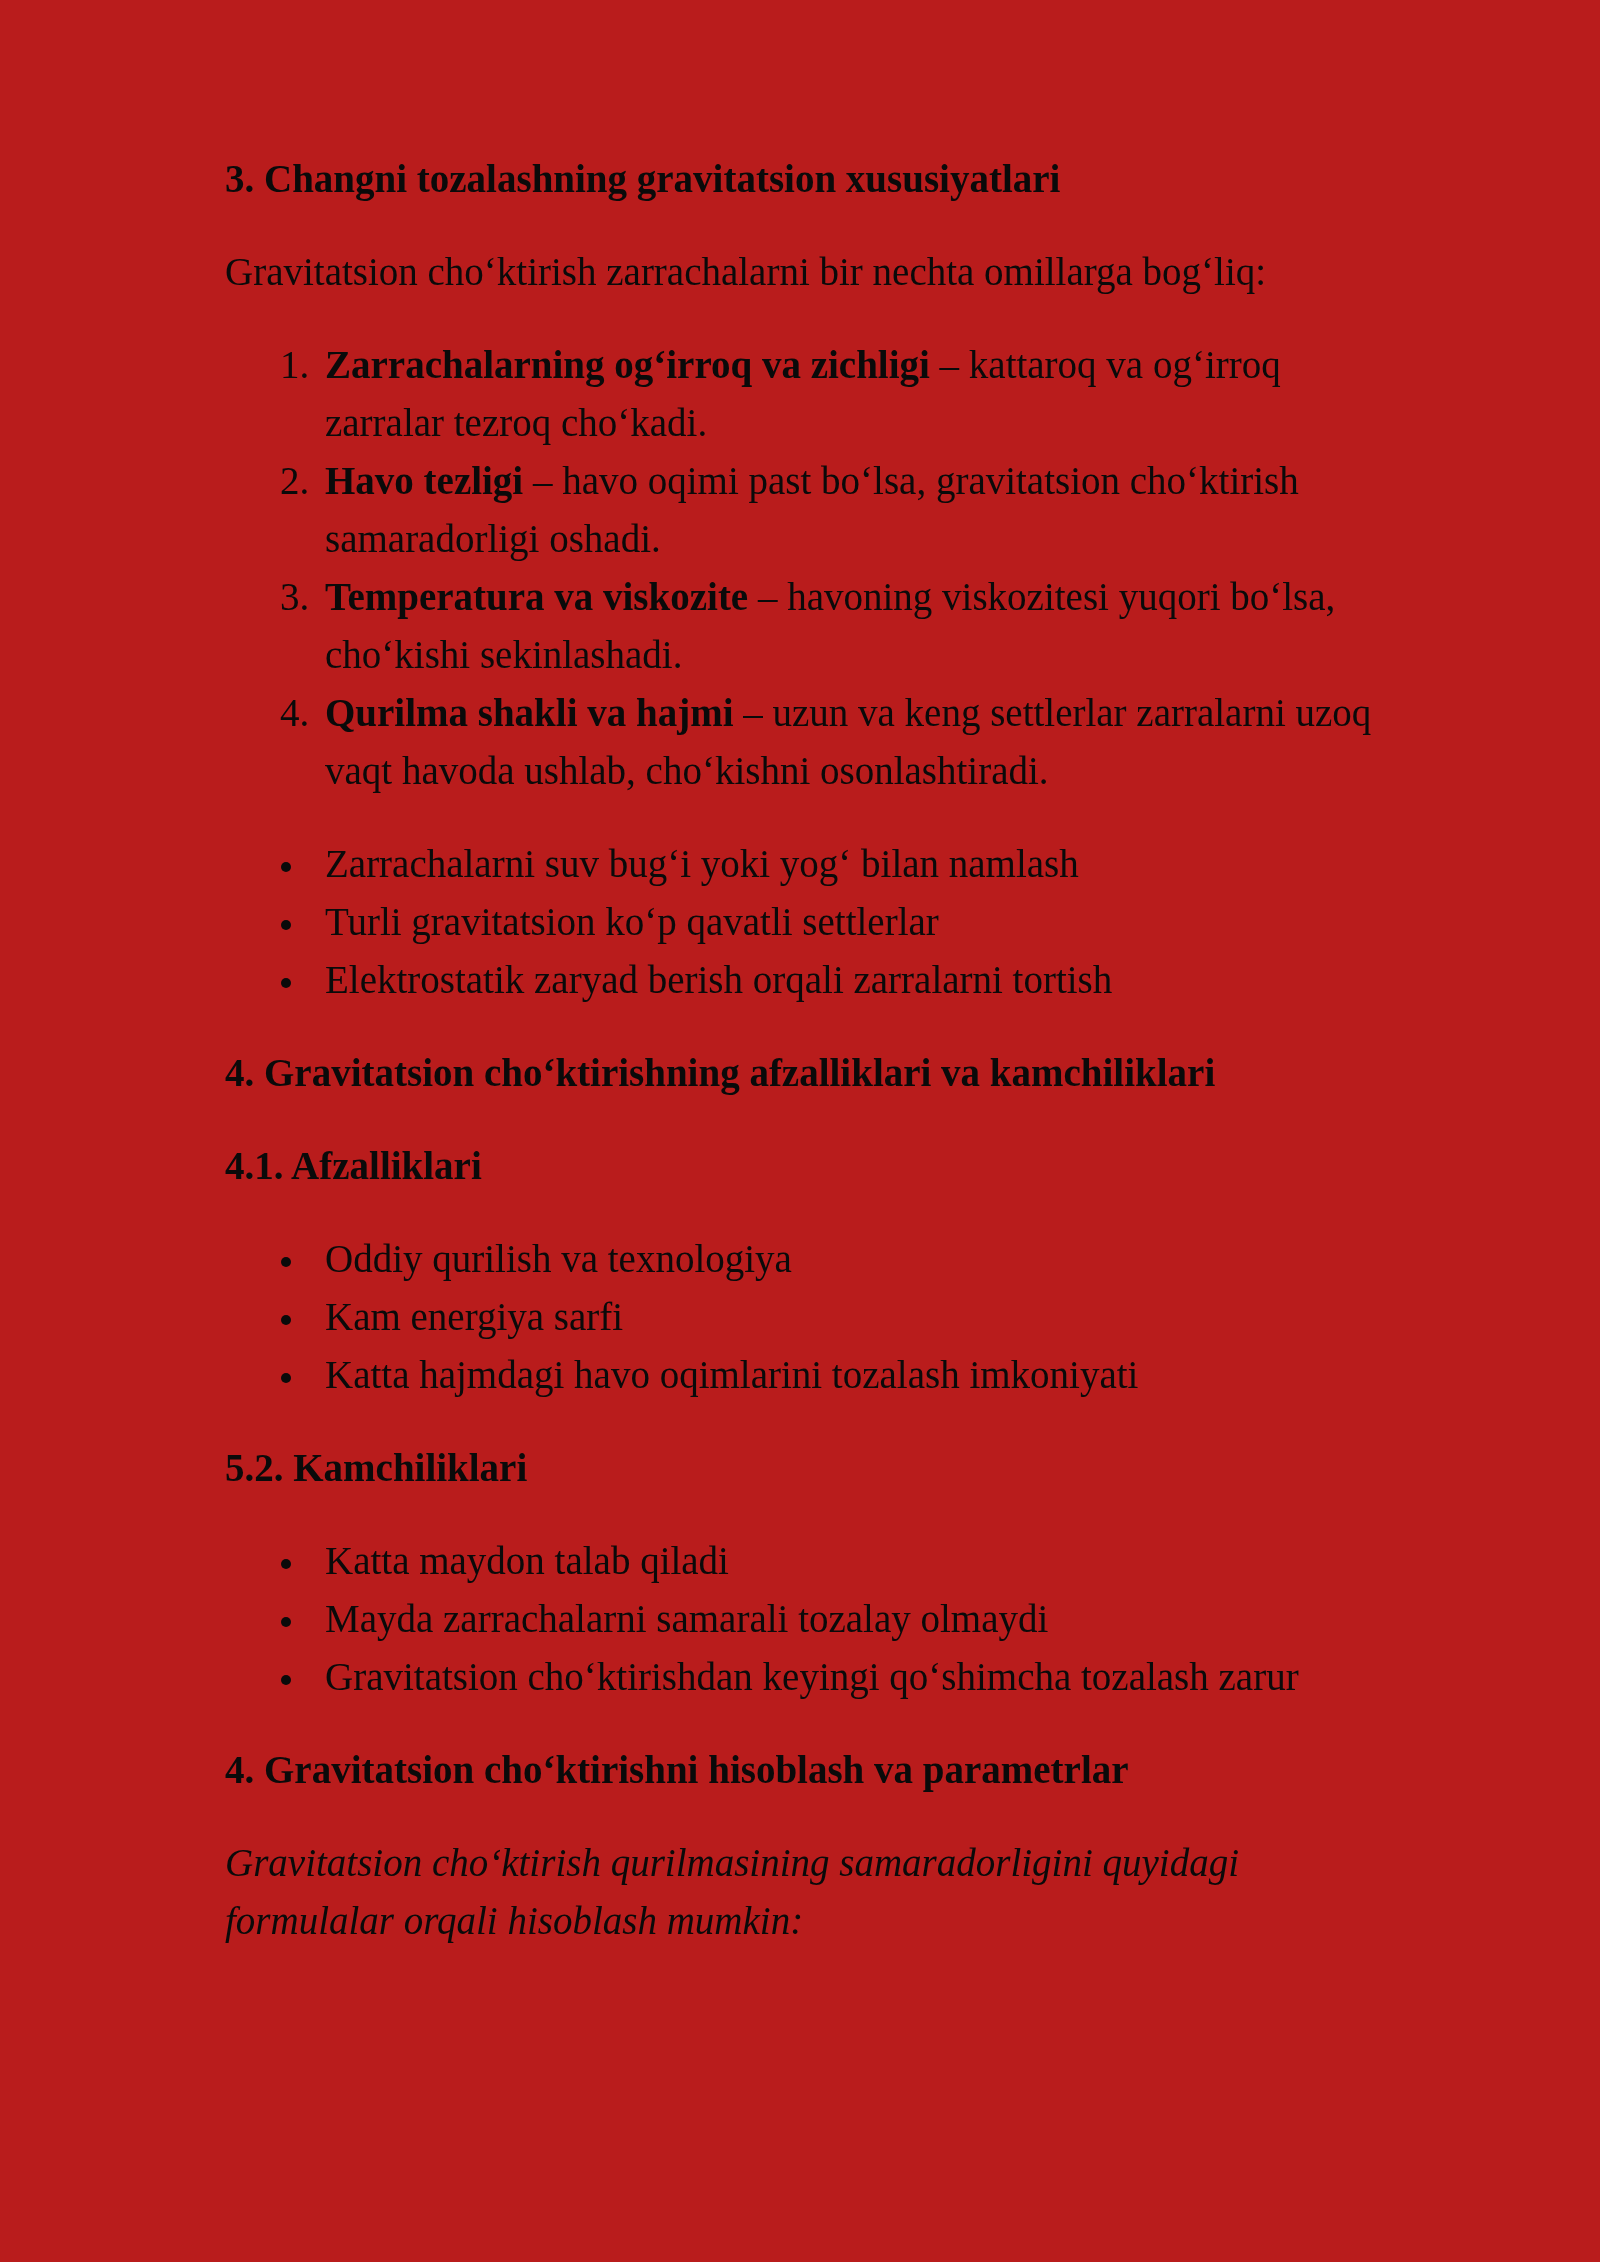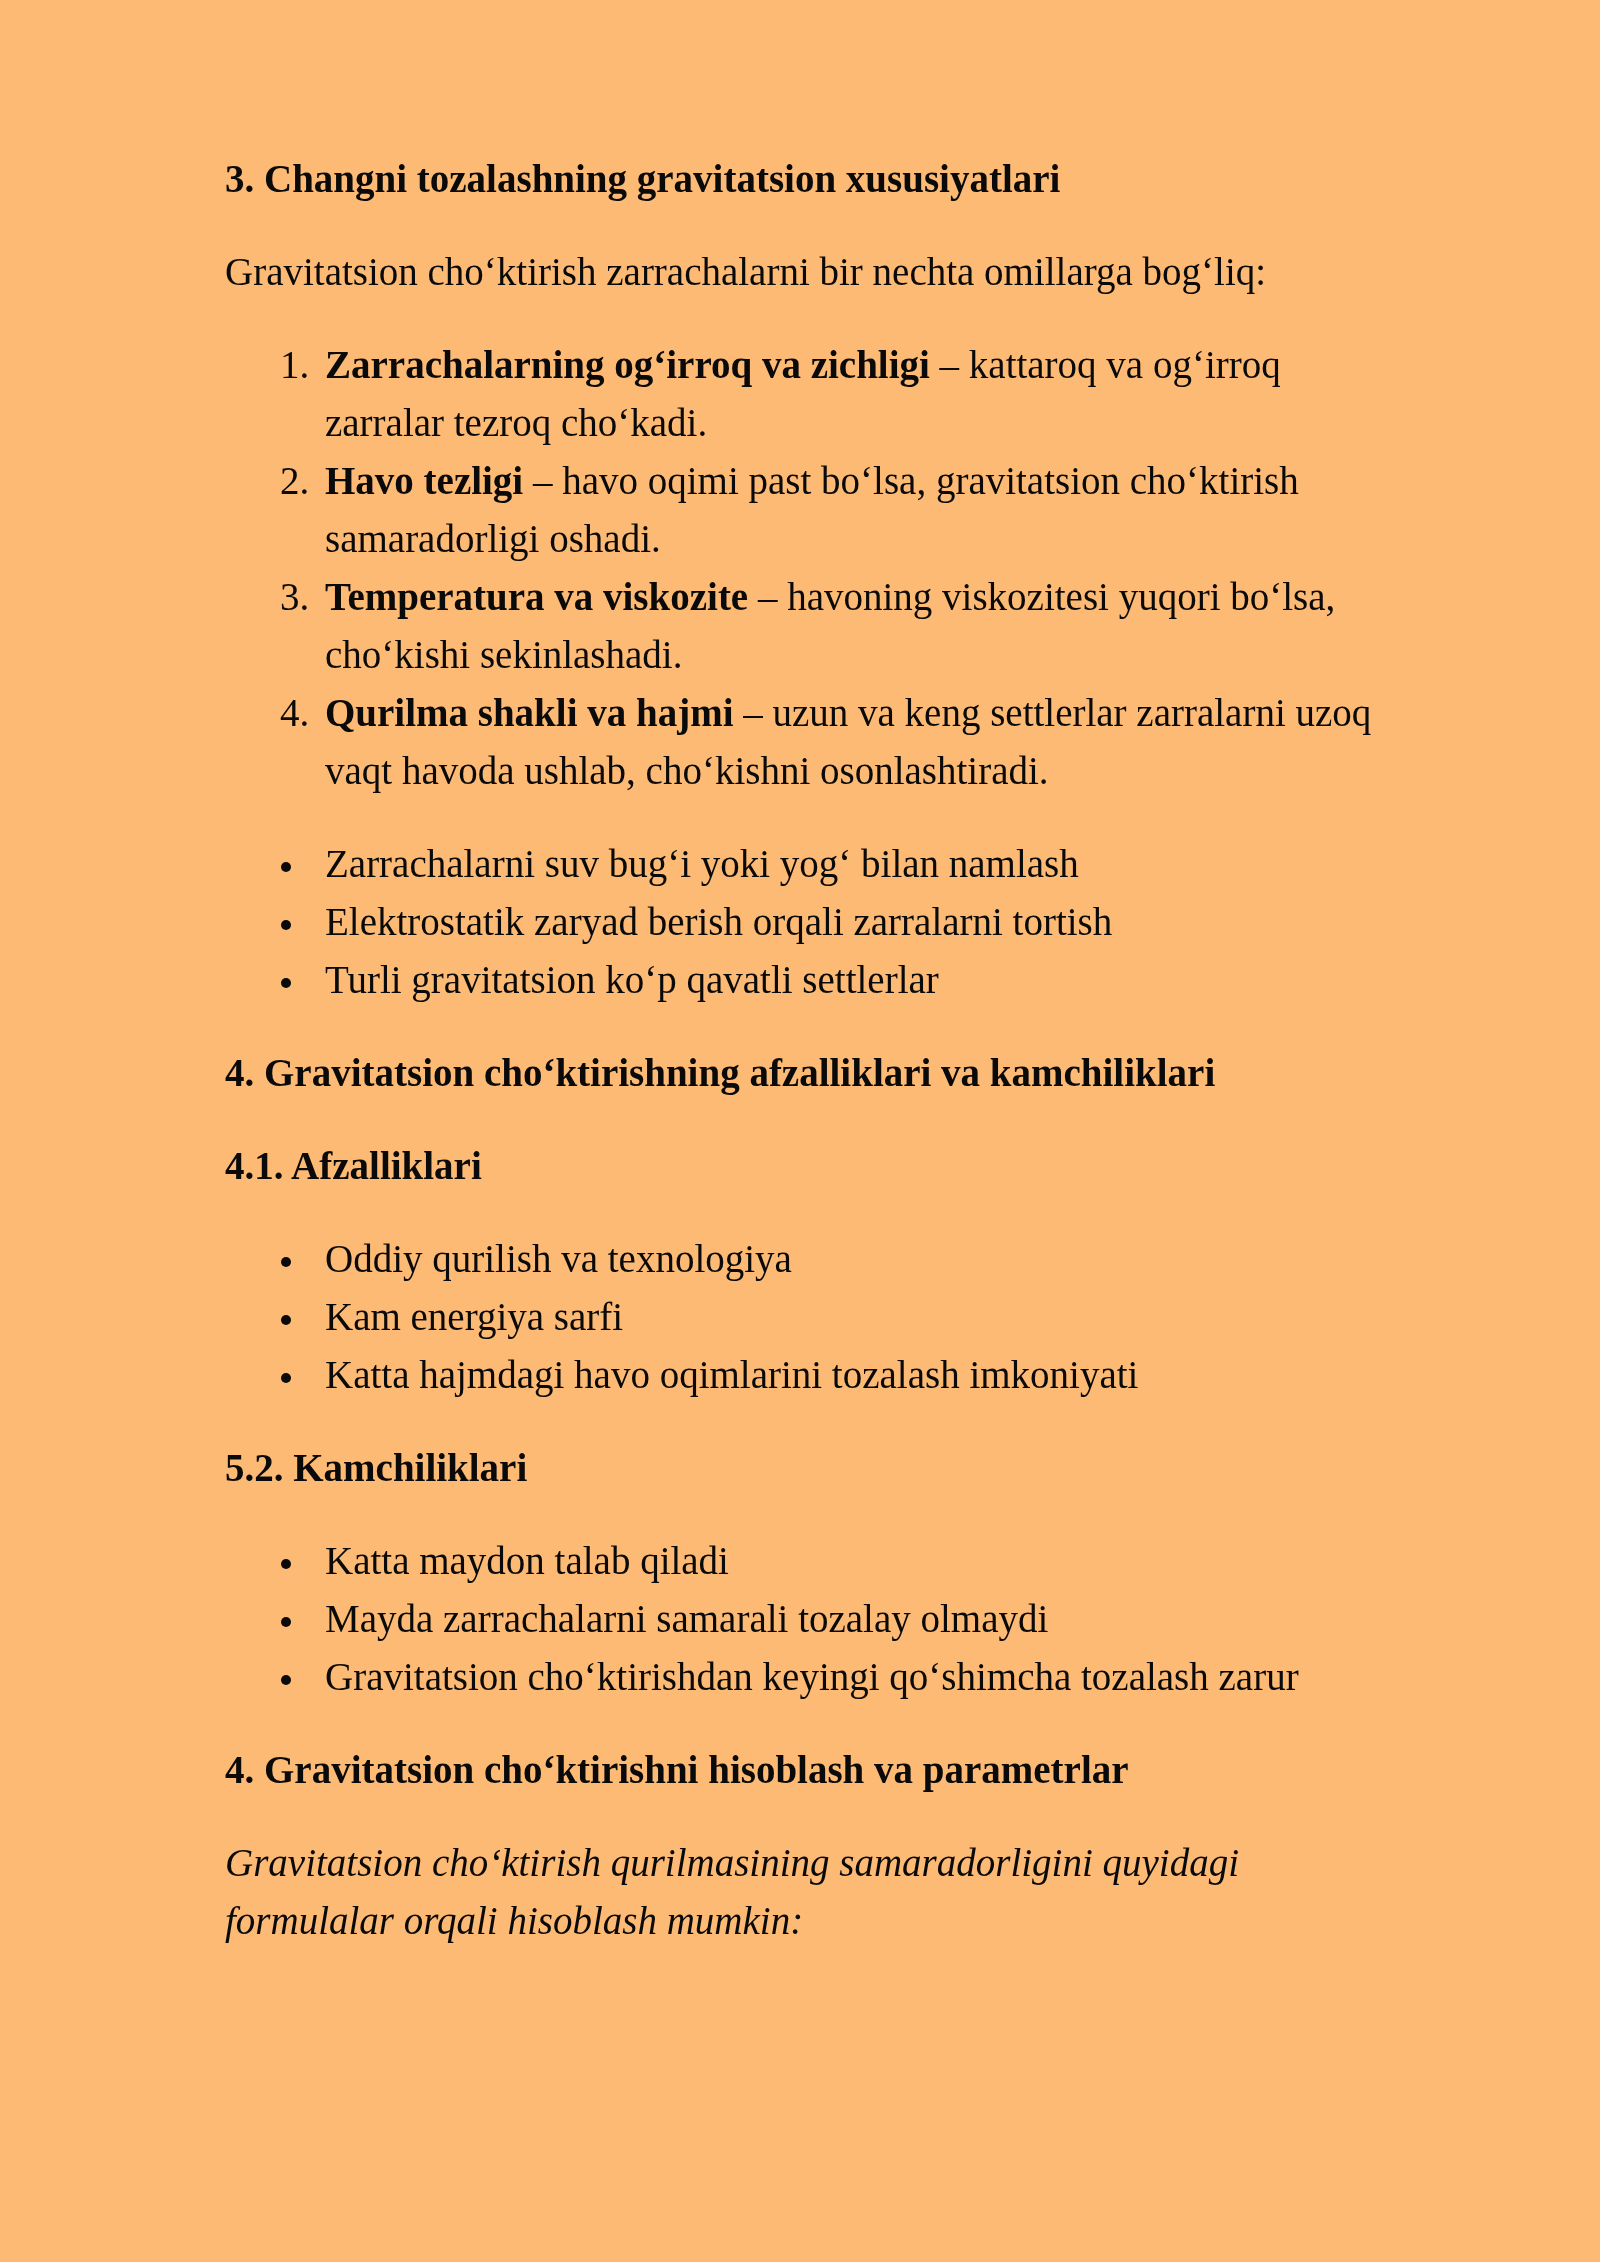--- a/index.html
+++ b/index.html
@@ -14,21 +14,21 @@
     font-size: 39px;
     line-height: 58px;
     color: #0a0a0a;
     overflow: hidden;
   }
   .page {
     box-sizing: border-box;
     width: 1600px;
     height: 2262px;
     padding: 150px 70px 0 225px;
-    background: #fdba74;
+    background: #b91c1c;
   }
   .page > * { margin: 35px 0 0 0; }
   .page > :first-child { margin-top: 0; }
 
   h2, h3 {
     font-size: 39px;
     line-height: 58px;
     font-weight: bold;
   }
 
@@ -84,22 +84,22 @@
     </li>
     <li>
       <span class="marker-num">4.</span><b>Qurilma shakli va hajmi</b><span class="desc"> – uzun va keng settlerlar zarralarni uzoq
 vaqt havoda ushlab, choʻkishni osonlashtiradi.</span>
     </li>
   </ol>
 
 
   <ul class="dot-list">
     <li><span class="bullet"></span><span>Zarrachalarni suv bugʻi yoki yogʻ bilan namlash</span></li>
+    <li><span class="bullet"></span><span>Turli gravitatsion koʻp qavatli settlerlar</span></li>
     <li><span class="bullet"></span><span>Elektrostatik zaryad berish orqali zarralarni tortish</span></li>
-    <li><span class="bullet"></span><span>Turli gravitatsion koʻp qavatli settlerlar</span></li>
   </ul>
 
   <h2>4. Gravitatsion choʻktirishning afzalliklari va kamchiliklari</h2>
 
   <h2>4.1. Afzalliklari</h2>
 
   <ul class="dot-list">
     <li><span class="bullet"></span><span>Oddiy qurilish va texnologiya</span></li>
     <li><span class="bullet"></span><span>Kam energiya sarfi</span></li>
     <li><span class="bullet"></span><span>Katta hajmdagi havo oqimlarini tozalash imkoniyati</span></li>

